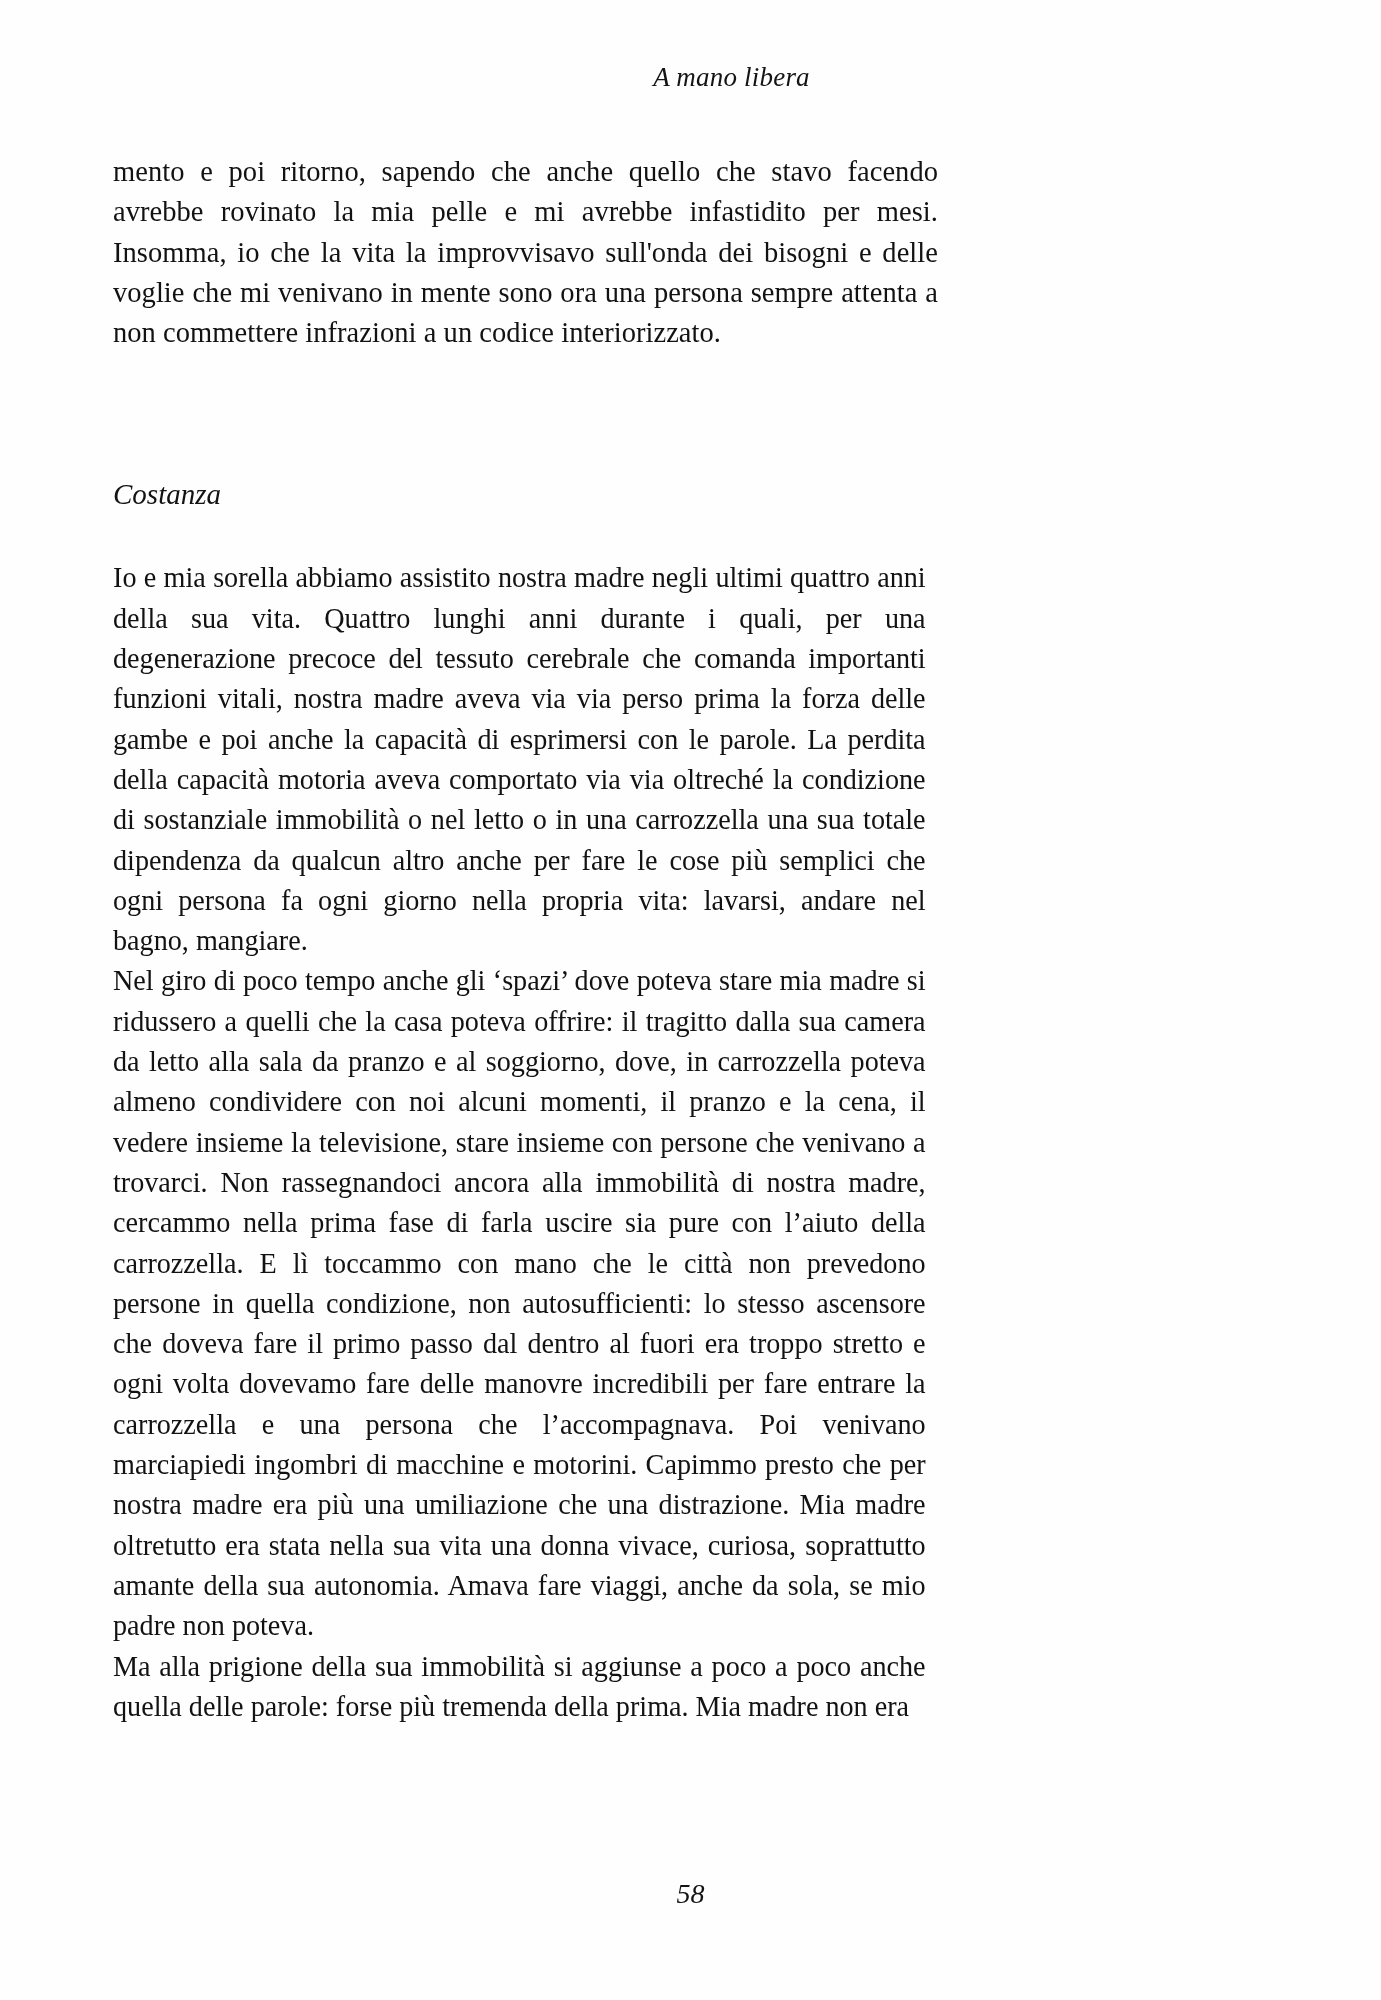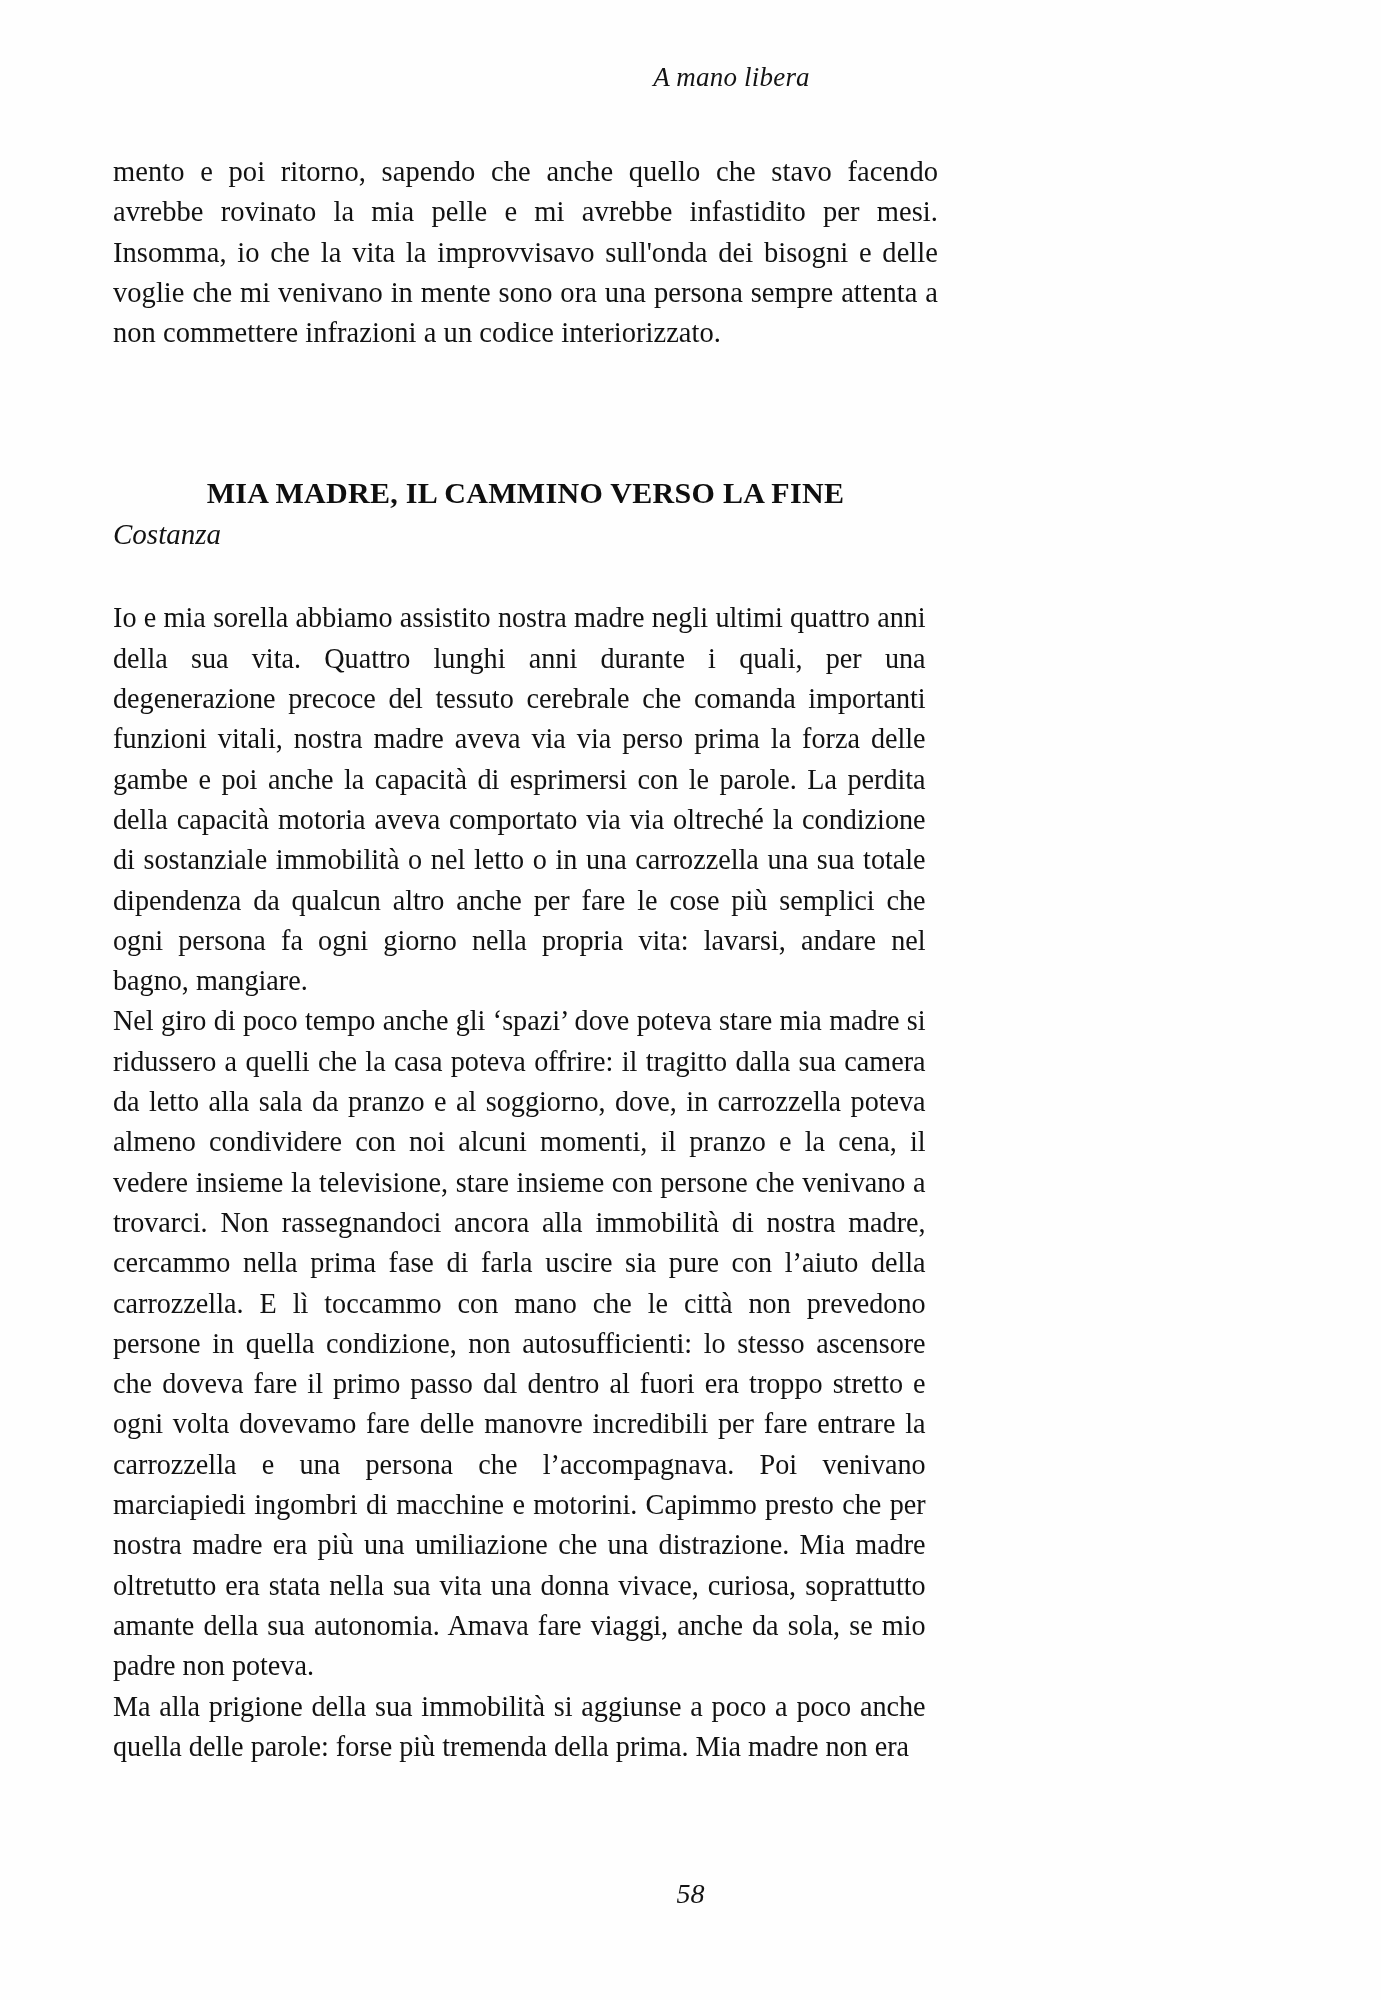--- a/index.html
+++ b/index.html
@@ -94,21 +94,20 @@
 <div class="page">
 
   <div class="running-head">A mano libera</div>
 
   <div class="content">
 
     <p class="para cont">mento e poi ritorno, sapendo che anche quello che stavo facendo avrebbe rovinato la mia pelle e mi avrebbe infastidito per mesi. Insomma, io che la vita la improvvisavo sull'onda dei bisogni e delle voglie che mi venivano in mente sono ora una persona sempre attenta a non commettere infrazioni a un codice interiorizzato.</p>
 
     <div class="gap-before-title"></div>
 
-    <h2 class="section-title">MIA MADRE, IL CAMMINO VERSO LA FINE</h2>
 
     <p class="section-author">Costanza</p>
 
     <div class="gap-after-author"></div>
 
     <p class="para condensed">Io e mia sorella abbiamo assistito nostra madre negli ultimi quattro anni della sua vita. Quattro lunghi anni durante i quali, per una degenerazione precoce del tessuto cerebrale che comanda importanti funzioni vitali, nostra madre aveva via via perso prima la forza delle gambe e poi anche la capacità di esprimersi con le parole. La perdita della capacità motoria aveva comportato via via oltreché la condizione di sostanziale immobilità o nel letto o in una carrozzella una sua totale dipendenza da qualcun altro anche per fare le cose più semplici che ogni persona fa ogni giorno nella propria vita: lavarsi, andare nel bagno, mangiare.</p>
 
     <p class="para condensed">Nel giro di poco tempo anche gli ‘spazi’ dove poteva stare mia madre si ridussero a quelli che la casa poteva offrire: il tragitto dalla sua camera da letto alla sala da pranzo e al soggiorno, dove, in carrozzella poteva almeno condividere con noi alcuni momenti, il pranzo e la cena, il vedere insieme la televisione, stare insieme con persone che venivano a trovarci. Non rassegnandoci ancora alla immobilità di nostra madre, cercammo nella prima fase di farla uscire sia pure con l’aiuto della carrozzella. E lì toccammo con mano che le città non prevedono persone in quella condizione, non autosufficienti: lo stesso ascensore che doveva fare il primo passo dal dentro al fuori era troppo stretto e ogni volta dovevamo fare delle manovre incredibili per fare entrare la carrozzella e una persona che l’accompagnava. Poi venivano marciapiedi ingombri di macchine e motorini. Capimmo presto che per nostra madre era più una umiliazione che una distrazione. Mia madre oltretutto era stata nella sua vita una donna vivace, curiosa, soprattutto amante della sua autonomia. Amava fare viaggi, anche da sola, se mio padre non poteva.</p>
 
     <p class="para condensed">Ma alla prigione della sua immobilità si aggiunse a poco a poco anche quella delle parole: forse più tremenda della prima. Mia madre non era</p>

